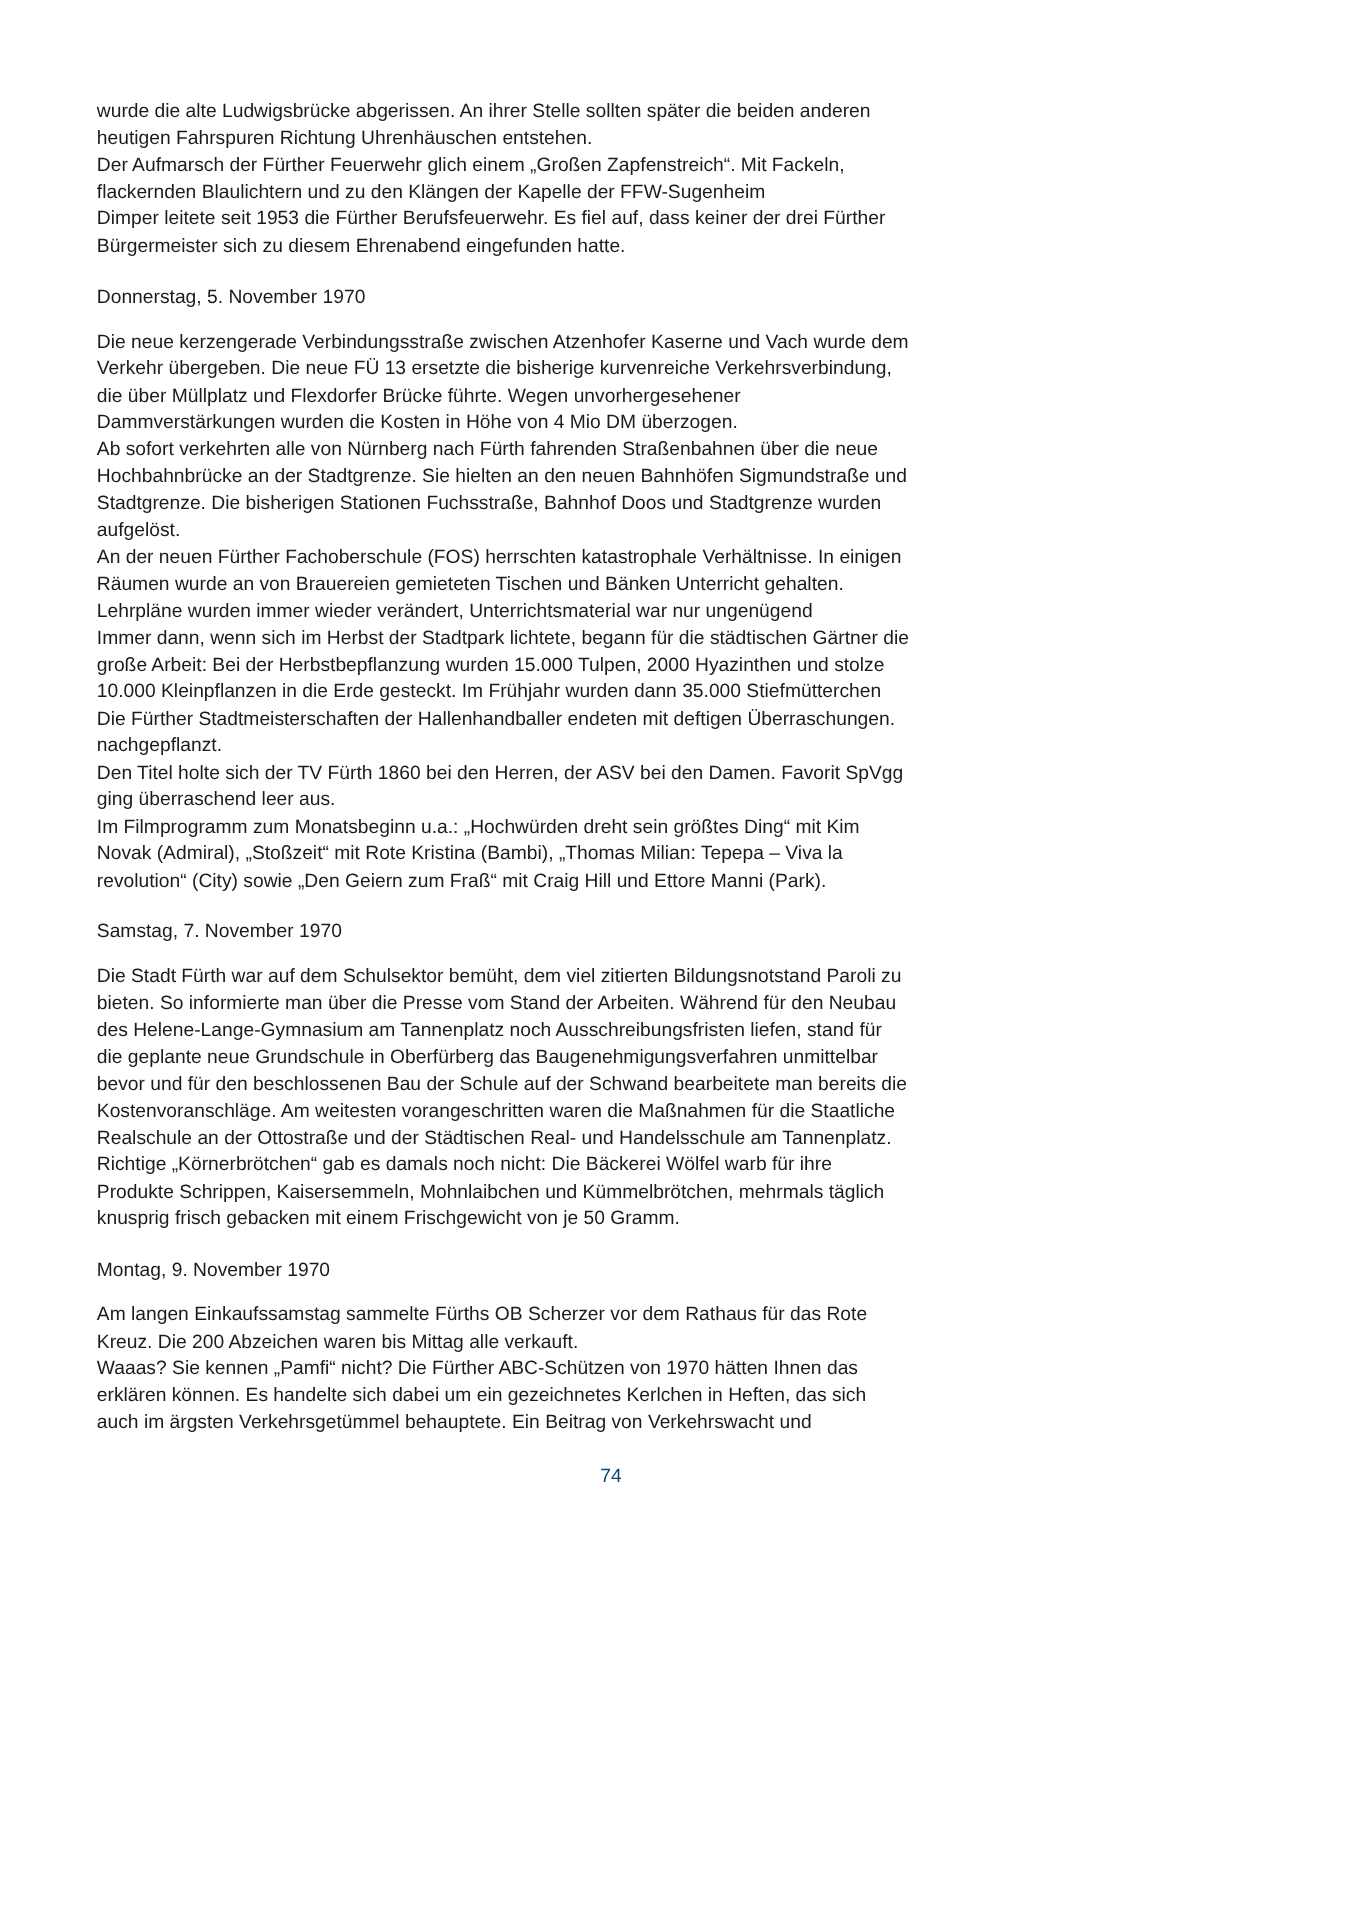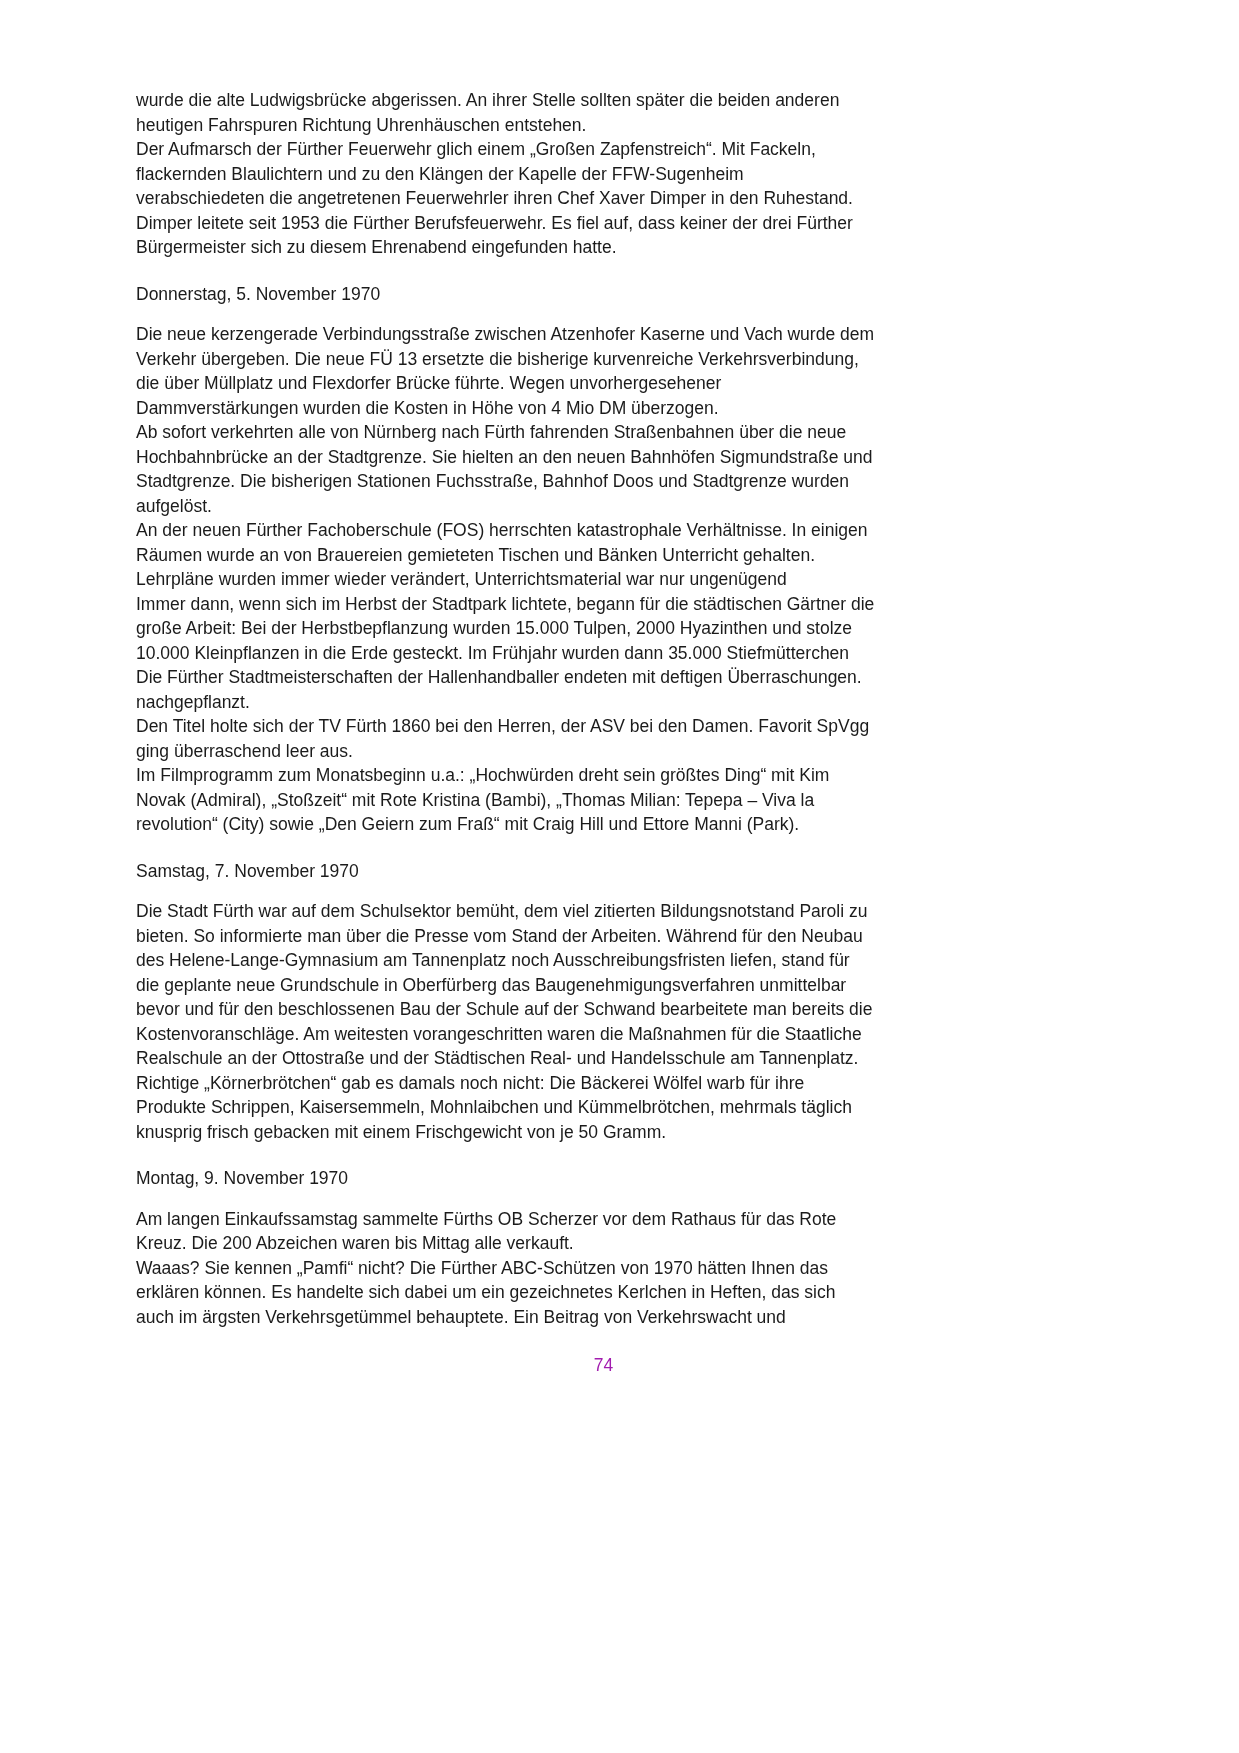--- a/index.html
+++ b/index.html
@@ -16,51 +16,49 @@
   .page {
     box-sizing: border-box;
     width: 1033px;
     height: 1753px;
     padding: 88px 224px 0 88px;
     font-family: "Liberation Sans", sans-serif;
     font-size: 17.5px;
     line-height: 24.5px;
     color: #1b1b1b;
     background: #ffffff;
-    margin-left: 48px;
   }
   .para {
     margin: 0;
   }
   .heading {
     font-weight: normal;
     margin: 22px 0 16px 0;
   }
   .line {
     white-space: nowrap;
   }
   .page-number {
     width: 935px;
     text-align: center;
     margin-top: 24px;
     font-size: 17.5px;
-    color: #a21caf;
+    color: #0c4a6e;
   }
 </style>
 </head>
 <body>
 
 <div class="page">
   <div class="content">
       <div class="para">
         <div class="line">wurde die alte Ludwigsbrücke abgerissen. An ihrer Stelle sollten später die beiden anderen</div>
         <div class="line">heutigen Fahrspuren Richtung Uhrenhäuschen entstehen.</div>
         <div class="line">Der Aufmarsch der Fürther Feuerwehr glich einem „Großen Zapfenstreich“. Mit Fackeln,</div>
         <div class="line">flackernden Blaulichtern und zu den Klängen der Kapelle der FFW-Sugenheim</div>
-        <div class="line">verabschiedeten die angetretenen Feuerwehrler ihren Chef Xaver Dimper in den Ruhestand.</div>
         <div class="line">Dimper leitete seit 1953 die Fürther Berufsfeuerwehr. Es fiel auf, dass keiner der drei Fürther</div>
         <div class="line">Bürgermeister sich zu diesem Ehrenabend eingefunden hatte.</div>
       </div>
       <div class="heading">
         <div class="line">Donnerstag, 5. November 1970</div>
       </div>
       <div class="para">
         <div class="line">Die neue kerzengerade Verbindungsstraße zwischen Atzenhofer Kaserne und Vach wurde dem</div>
         <div class="line">Verkehr übergeben. Die neue FÜ 13 ersetzte die bisherige kurvenreiche Verkehrsverbindung,</div>
         <div class="line">die über Müllplatz und Flexdorfer Brücke führte. Wegen unvorhergesehener</div>

